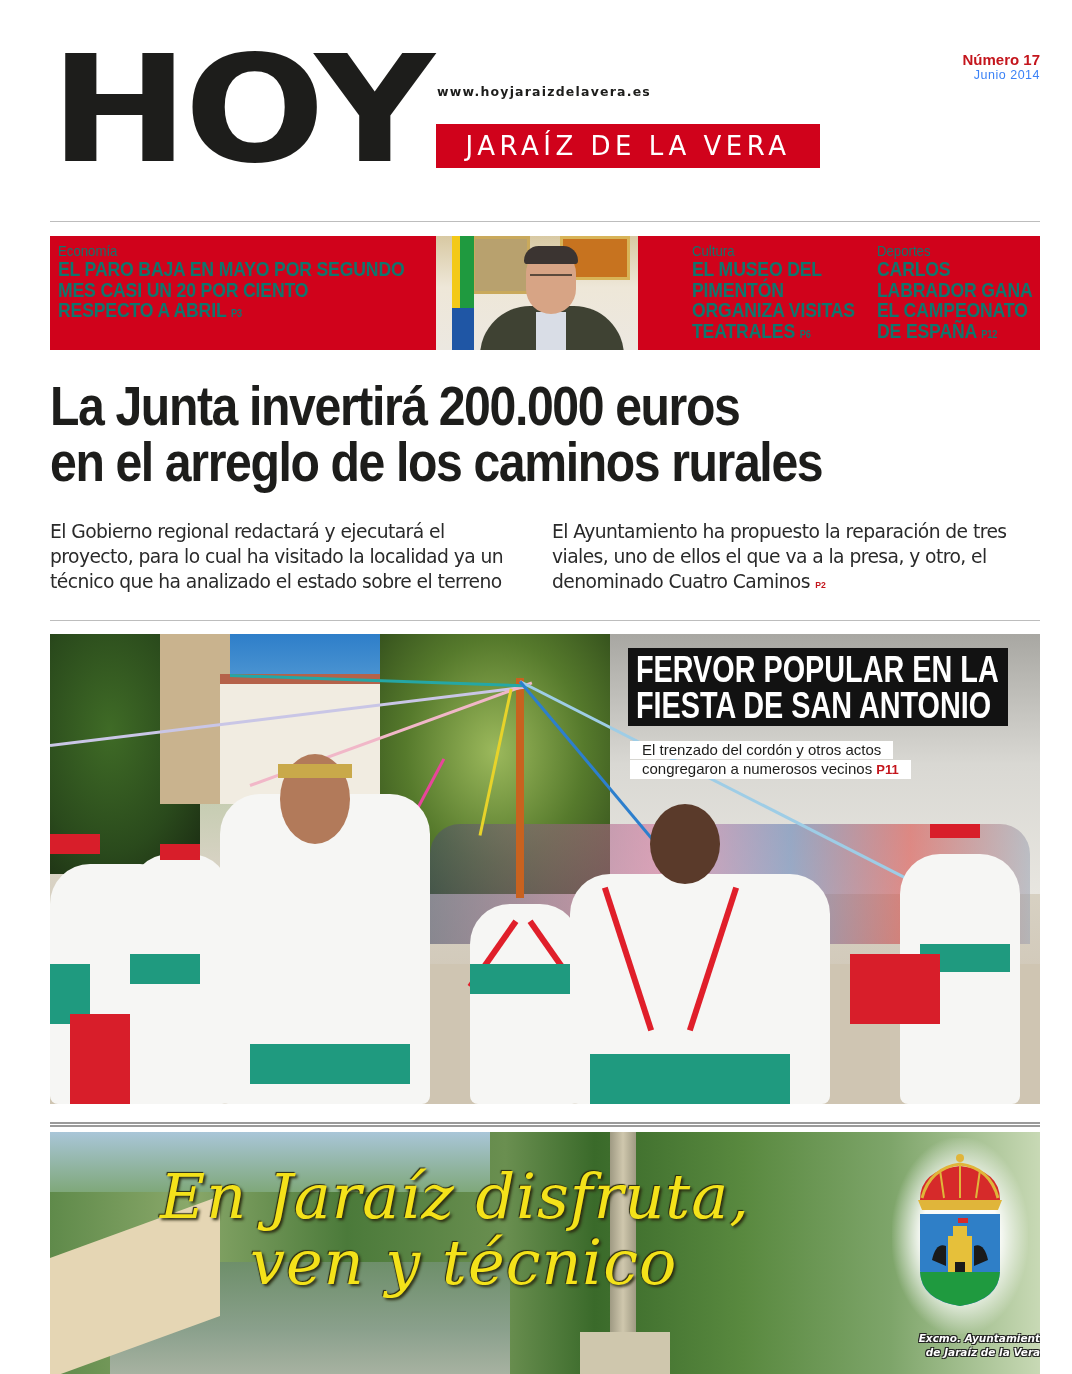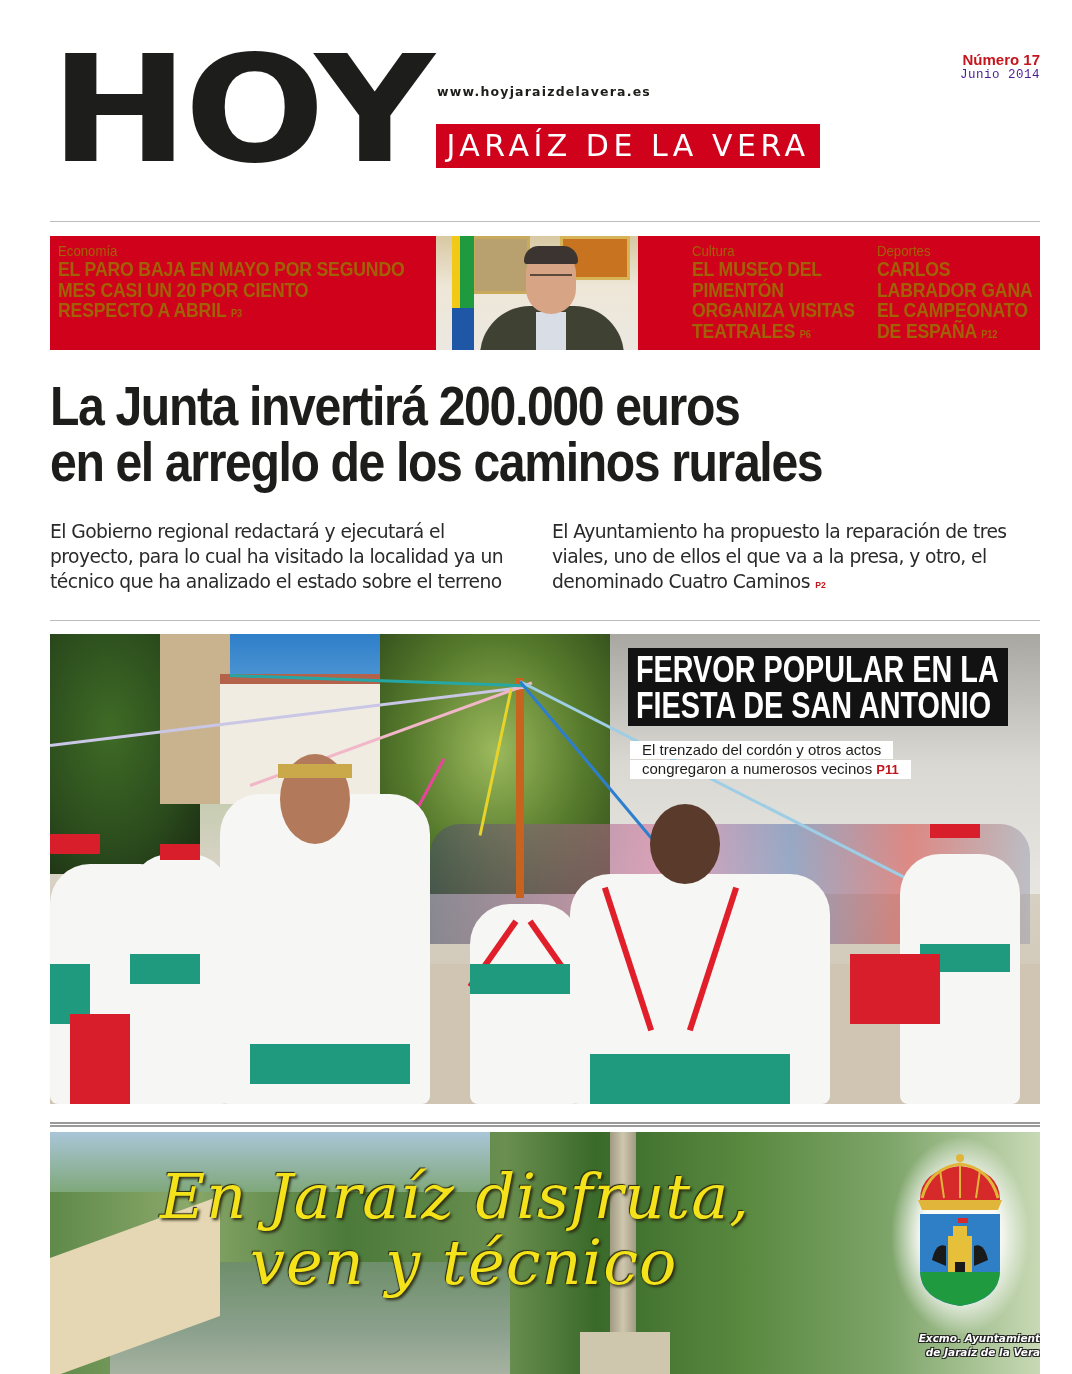--- a/index.html
+++ b/index.html
@@ -2,30 +2,30 @@
 <html><head>
 <meta charset="utf-8">
 <style>
   html, body { margin: 0; padding: 0; background: #ffffff; }
   body { width: 1072px; height: 1374px; position: relative; overflow: hidden; font-family: "Liberation Sans", sans-serif; color: #1d1d1b; }
   .abs { position: absolute; }
 
   
   .logo { left: 50px; top: 40px; font-family: "DejaVu Sans", sans-serif; font-weight: bold; font-size: 148px; line-height: 140px; letter-spacing: -4px; color: #1d1d1b; transform: scaleX(1.12); transform-origin: left top; }
   .url { left: 437px; top: 84px; font-family: "DejaVu Sans", sans-serif; font-weight: bold; font-size: 12.5px; letter-spacing: 1.2px; color: #1d1d1b; }
-  .locality { left: 436px; top: 124px; width: 384px; height: 44px; background: #d0021b; color: #fff; font-family: "DejaVu Sans", sans-serif; font-size: 30px; letter-spacing: 4.5px; line-height: 44px; text-align: center; font-weight: normal; }
+  .locality { left: 436px; top: 124px; width: 384px; height: 44px; background: #d0021b; color: #fff; font-family: "DejaVu Sans", sans-serif; font-size: 26px; letter-spacing: 4.5px; line-height: 44px; text-align: center; font-weight: normal; }
   .issue { right: 32px; top: 52px; text-align: right; }
   .issue-num { font-family: "Liberation Sans", sans-serif; font-weight: bold; font-size: 15px; color: #c4151c; line-height: 16px; }
-  .issue-date { font-family: Liberation Mono, monospace; font-size: 12.5px; color: #4c1d95; line-height: 15px; letter-spacing: 0.5px; }
+  .issue-date { font-family: Liberation Sans, sans-serif; font-size: 12.5px; color: #3b82f6; line-height: 15px; letter-spacing: 0.5px; }
 
   .rule { left: 50px; width: 990px; height: 1px; background: #bdbdbd; }
 
   
   .band { left: 50px; top: 236px; width: 990px; height: 114px; background: #d0021b; }
-  .teaser { color: #a16207; font-family: "Liberation Sans", sans-serif; }
+  .teaser { color: #0f766e; font-family: "Liberation Sans", sans-serif; }
   .teaser .sec { font-size: 15px; line-height: 16px; font-weight: normal; transform: scaleX(0.88); transform-origin: left top; white-space: nowrap; }
   .teaser .hl { font-size: 21px; line-height: 20.5px; font-weight: bold; transform: scaleX(0.84); transform-origin: left top; white-space: nowrap; letter-spacing: -0.2px; }
   .teaser .pg { font-size: 11px; font-weight: bold; }
   .t1 { left: 58px; top: 243px; }
   .t2 { left: 692px; top: 243px; }
   .t3 { left: 877px; top: 243px; }
 
   .mayor-photo { left: 436px; top: 236px; width: 202px; height: 114px; overflow: hidden;
     background: linear-gradient(180deg, #d8c9a3 0%, #eee7d8 45%, #ece8e1 100%); }
   .mayor-photo .flag-y { position: absolute; left: 16px; top: 0; width: 16px; height: 114px; background: #f3c918; }

